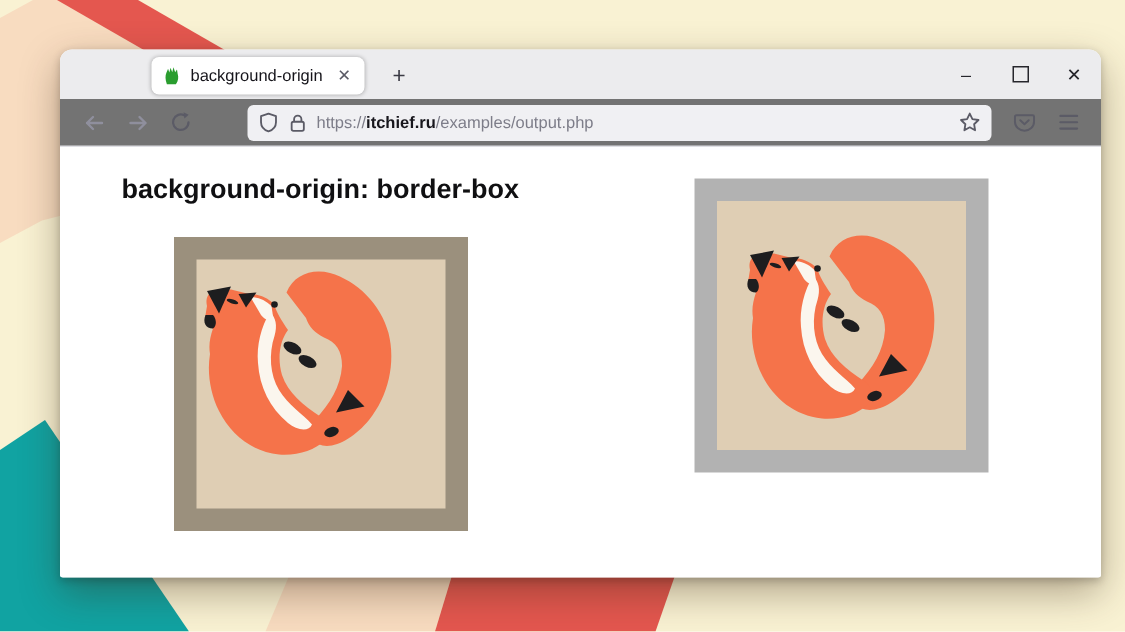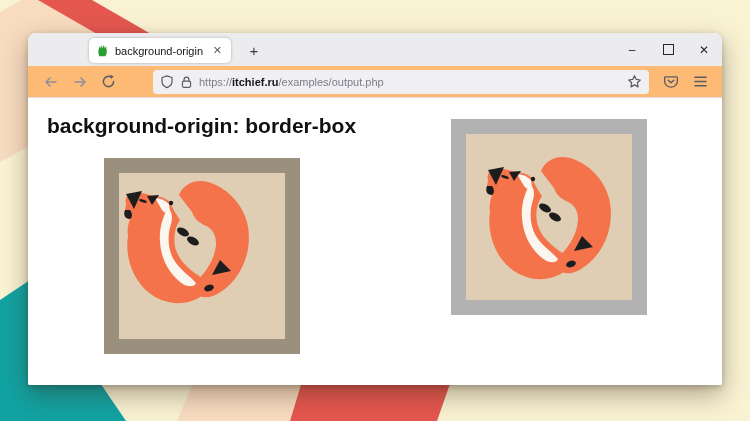--- a/index.html
+++ b/index.html
@@ -4,21 +4,21 @@
 <style>
   html,body{margin:0;padding:0;}
   body{
     width:750px;height:421px;position:relative;overflow:hidden;
     font-family:"Liberation Sans",sans-serif;background:#f9f2d3;
   }
   .wallpaper{position:absolute;inset:0;z-index:0;}
 
   
   .window{
-    position:absolute;left:28px;top:33px;width:694px;height:352px;z-index:2;
+    position:absolute;left:40px;top:33px;width:694px;height:352px;z-index:2;
     background:#fff;border-radius:8px 8px 2px 2px;overflow:hidden;
     box-shadow:0 10px 26px rgba(60,40,20,.38),0 2px 6px rgba(0,0,0,.22);
     display:flex;flex-direction:column;
   }
 
   
   .tabbar{height:33px;background:#ececee;position:relative;flex:none;display:flex;}
   .tab{
     position:absolute;left:61px;top:5px;width:142px;height:25px;background:#fff;
     border-radius:5px;box-shadow:0 0 3px rgba(0,0,0,.28);
@@ -30,38 +30,38 @@
     position:absolute;left:213px;top:5px;width:26px;height:25px;
     display:flex;align-items:center;justify-content:center;
     font-size:15px;color:#3a3a44;
   }
   .win-controls{margin-left:auto;display:flex;height:100%;}
   .win-btn{width:36px;height:100%;display:flex;align-items:center;justify-content:center;color:#26262c;font-size:12px;}
   .max-glyph{width:9px;height:9px;border:1.2px solid #26262c;display:inline-block;}
 
   
   .toolbar{
-    height:31px;background:#fdba74;border-bottom:1px solid #dfdfe4;flex:none;
+    height:31px;background:#737373;border-bottom:1px solid #dfdfe4;flex:none;
     display:flex;align-items:center;padding:0 8px 0 8px;box-sizing:content-box;
   }
   .nav-icon{width:17px;height:17px;display:flex;align-items:center;justify-content:center;margin:0 6px;flex:none;}
   .nav-icon svg{display:block;}
   .urlbar{
     margin-left:30px;flex:1;height:24px;background:#f0f0f3;border-radius:4px;
     display:flex;align-items:center;padding:0 7px;gap:6px;min-width:0;
   }
   .url-text{font-size:11px;color:#7d7d89;white-space:nowrap;overflow:hidden;flex:1;}
   .url-domain{color:#17161c;font-weight:bold;}
   .star{margin-left:auto;flex:none;display:flex;}
   .tb-right{display:flex;align-items:center;gap:14px;margin:0 6px 0 14px;flex:none;}
 
   
   .content{flex:1;background:#fff;display:flex;}
   .col{width:50%;display:flex;flex-direction:column;align-items:center;}
-  .demo-heading{font-size:21px;font-weight:bold;color:#101012;margin:17px 0 0 0;line-height:22px;text-align:right;}
+  .demo-heading{font-size:18px;font-weight:bold;color:#101012;margin:17px 0 0 0;line-height:22px;text-align:right;}
   .demo-box{
     margin-top:21px;width:196px;height:196px;box-sizing:border-box;
     border:15px solid rgba(0,0,0,0.30);position:relative;background:#dfceb4;
   }
   .demo-box.clip-padding{background-clip:padding-box;}
   .fox{position:absolute;width:150px;height:150px;}
   .demo-box.origin-border .fox{left:-3px;top:-3px;}
   .demo-box.origin-padding .fox{left:12px;top:12px;}
 </style>
 </head>

